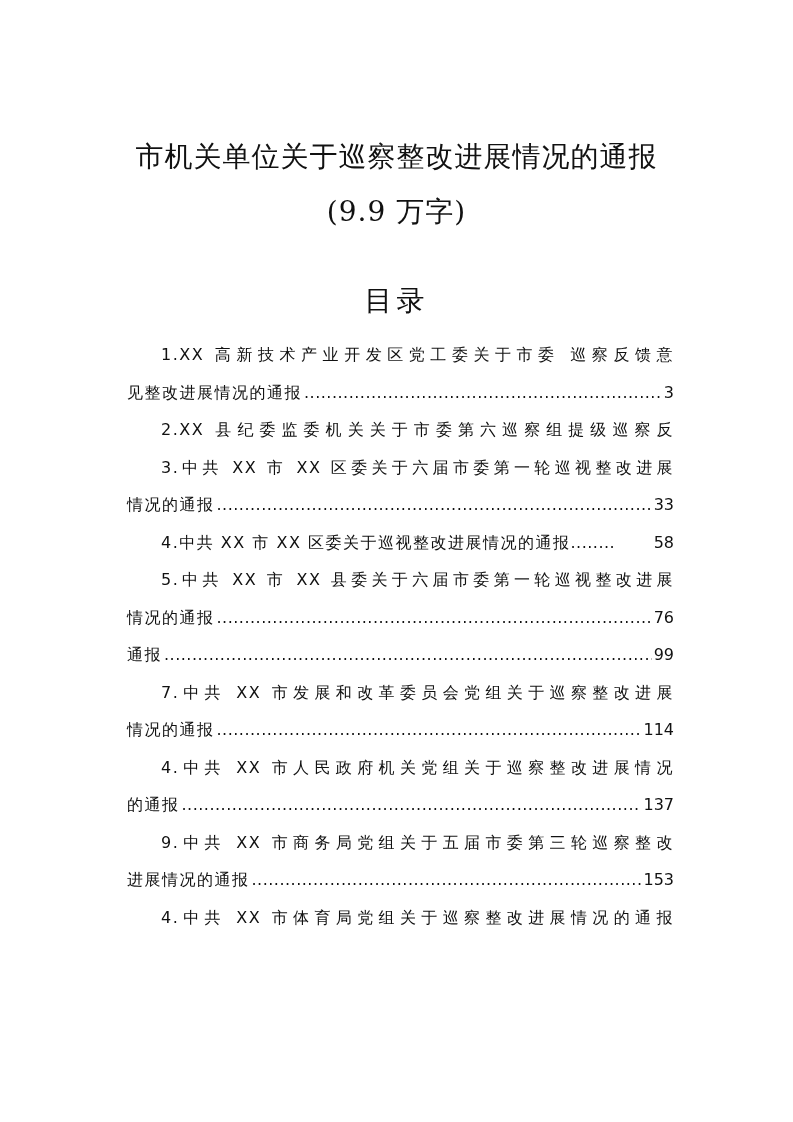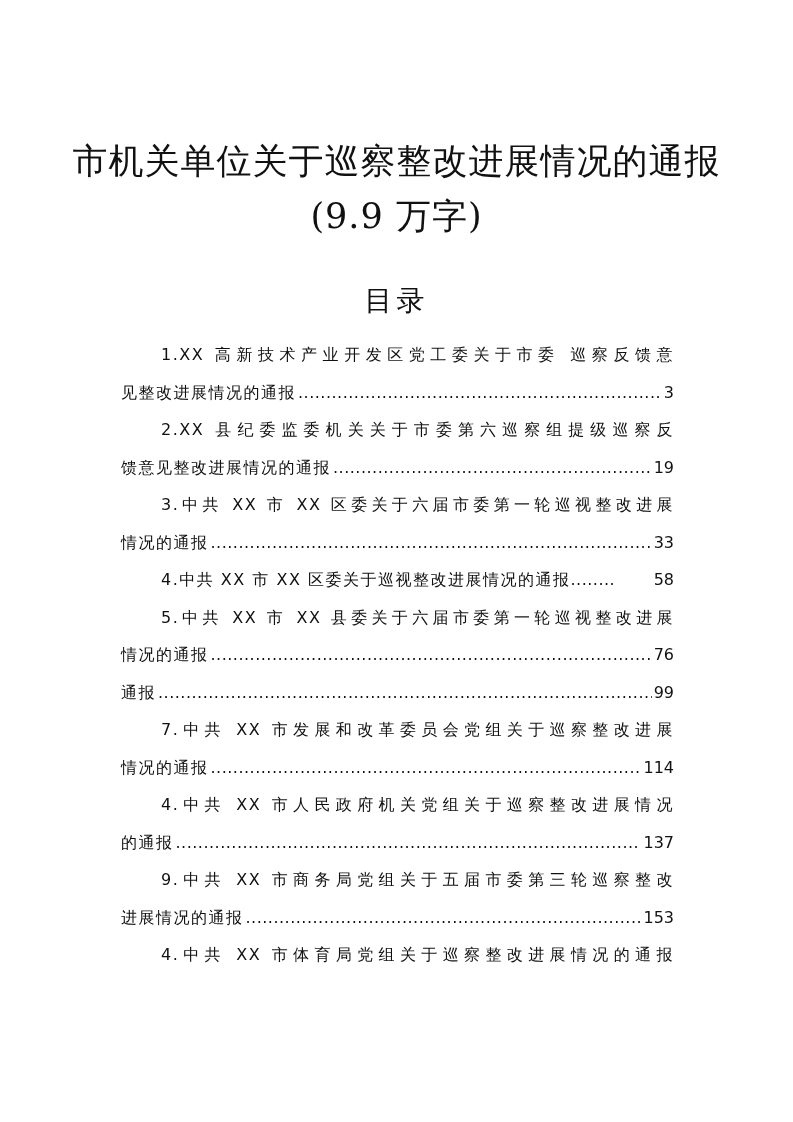--- a/index.html
+++ b/index.html
@@ -1,33 +1,33 @@
 <!DOCTYPE html>
 <html><head>
 <meta charset="utf-8">
 <style>
   html, body { margin: 0; padding: 0; background: #ffffff; }
   body { width: 793px; height: 1122px; position: relative; overflow: hidden; color: #111; }
   .title {
     position: absolute; left: 0; width: 793px; text-align: center;
     font-family: "DejaVu Serif", "Liberation Serif", serif;
-    font-size: 35px; letter-spacing: 1px;
+    font-size: 28px; letter-spacing: 1px;
   }
   .t1 { top: 138px; }
   .t2 { top: 193px; }
   .t3 { top: 282px; font-size: 28px; letter-spacing: 4px; }
   .toc {
     position: absolute; left: 121px; width: 553px; top: 336px;
     font-family: "DejaVu Sans", "Liberation Sans", sans-serif;
     font-size: 16px; line-height: 37.5px; letter-spacing: 1.5px;
   }
   .entry { margin: 0; }
   .line1 { text-indent: 40px; text-align: justify; text-align-last: justify; white-space: nowrap; overflow: hidden; }
   .line2 { display: flex; align-items: baseline; white-space: nowrap; }
-  .line2 .txt { flex: 0 0 auto; }
+  .line2 .txt { flex: 0 0 auto; margin-left: 6px; }
   .line2 .dots { flex: 1 1 auto; overflow: hidden; white-space: nowrap; letter-spacing: 0; margin: 0 2px; }
   .line2 .dots::after { content: "..................................................................................................................................................................................."; letter-spacing: 0.5px; }
   .line2 .pg { flex: 0 0 auto; letter-spacing: 0; }
   .single { display: flex; align-items: baseline; white-space: nowrap; padding-left: 40px; }
   .single .dots { flex: 1 1 auto; overflow: hidden; letter-spacing: 0; }
   .single .dots::after { content: "......................................"; letter-spacing: 0.5px; }
   .single .pg { letter-spacing: 0; margin-left: 39px; }
 </style>
 </head>
 <body>
@@ -40,25 +40,20 @@
   <div class="entry">
     <div class="line1">1.XX 高新技术产业开发区党工委关于市委 巡察反馈意</div>
     <div class="line2">
         <span class="txt">见整改进展情况的通报</span>
         <span class="dots"></span>
         <span class="pg">3</span>
       </div>
   </div>
   <div class="entry">
     <div class="line1">2.XX 县纪委监委机关关于市委第六巡察组提级巡察反</div>
-    <div class="line2">
-        <span class="txt">馈意见整改进展情况的通报</span>
-        <span class="dots"></span>
-        <span class="pg">19</span>
-      </div>
   </div>
   <div class="entry">
     <div class="line1">3.中共 XX 市 XX 区委关于六届市委第一轮巡视整改进展</div>
     <div class="line2">
         <span class="txt">情况的通报</span>
         <span class="dots"></span>
         <span class="pg">33</span>
       </div>
   </div>
   <div class="entry">

